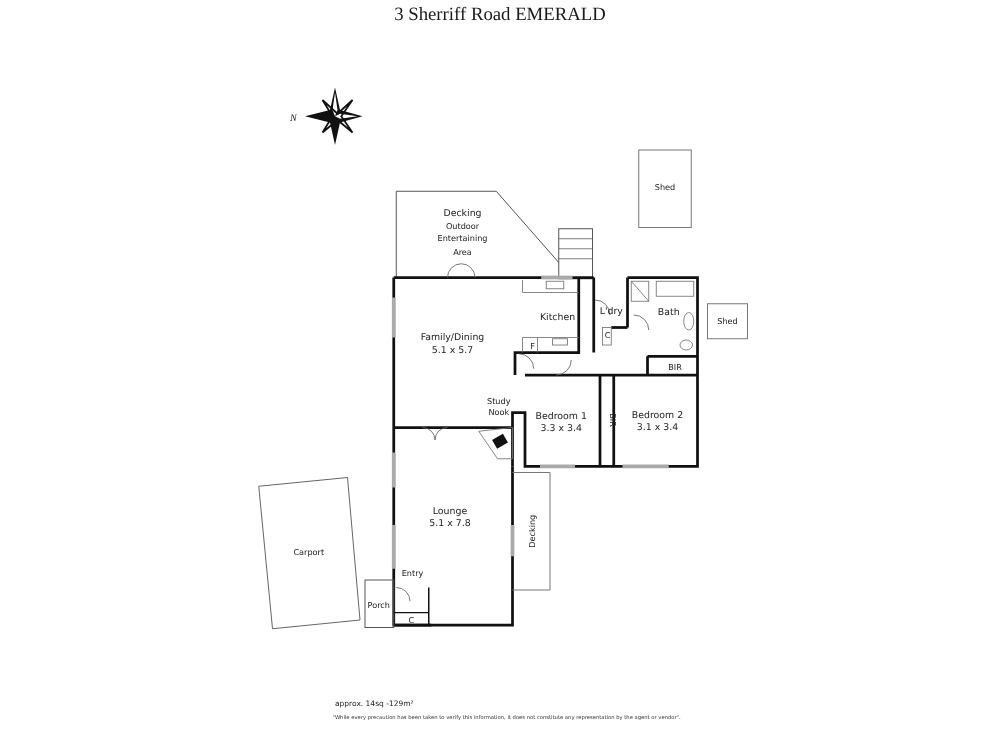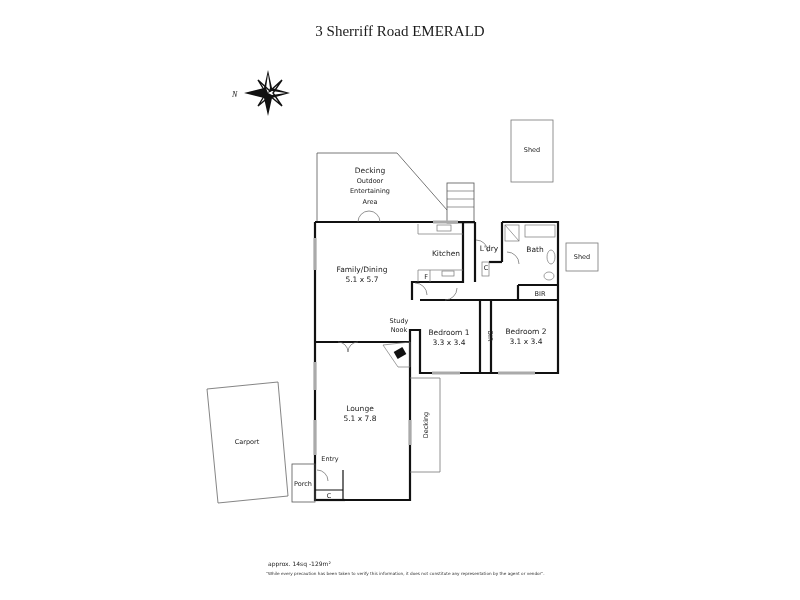--- a/index.html
+++ b/index.html
@@ -1,17 +1,17 @@
 <!DOCTYPE html>
 <html><head>
 <meta charset="utf-8">
 <style>
   html, body { margin: 0; padding: 0; background: #ffffff; }
   body { width: 800px; height: 600px; position: relative; overflow: hidden; font-family: "DejaVu Sans", sans-serif; }
-  .title { position: absolute; top: 4px; left: 0; width: 800px; text-align: center; font-family: "Liberation Serif", serif; font-size: 15px; color: #1a1a1a; margin-top: 19px; }
+  .title { position: absolute; top: 4px; left: 0; width: 800px; text-align: center; font-family: "Liberation Serif", serif; font-size: 15px; color: #1a1a1a; }
   svg.plan { position: absolute; left: 0; top: 0; }
   .lbl { font-family: "DejaVu Sans", sans-serif; font-size: 7.5px; fill: #222; text-anchor: middle; }
   .lbl-s { font-family: "DejaVu Sans", sans-serif; font-size: 6.5px; fill: #222; text-anchor: middle; }
   .area-note { position: absolute; left: 268px; top: 560px; font-family: "DejaVu Sans", sans-serif; font-size: 6px; color: #222; }
   .disclaimer { position: absolute; left: 266px; top: 571px; font-family: "DejaVu Sans", sans-serif; font-size: 4.2px; color: #333; white-space: nowrap; }
 </style>
 </head>
 <body>
 
 <div class="title">3 Sherriff Road EMERALD</div>

